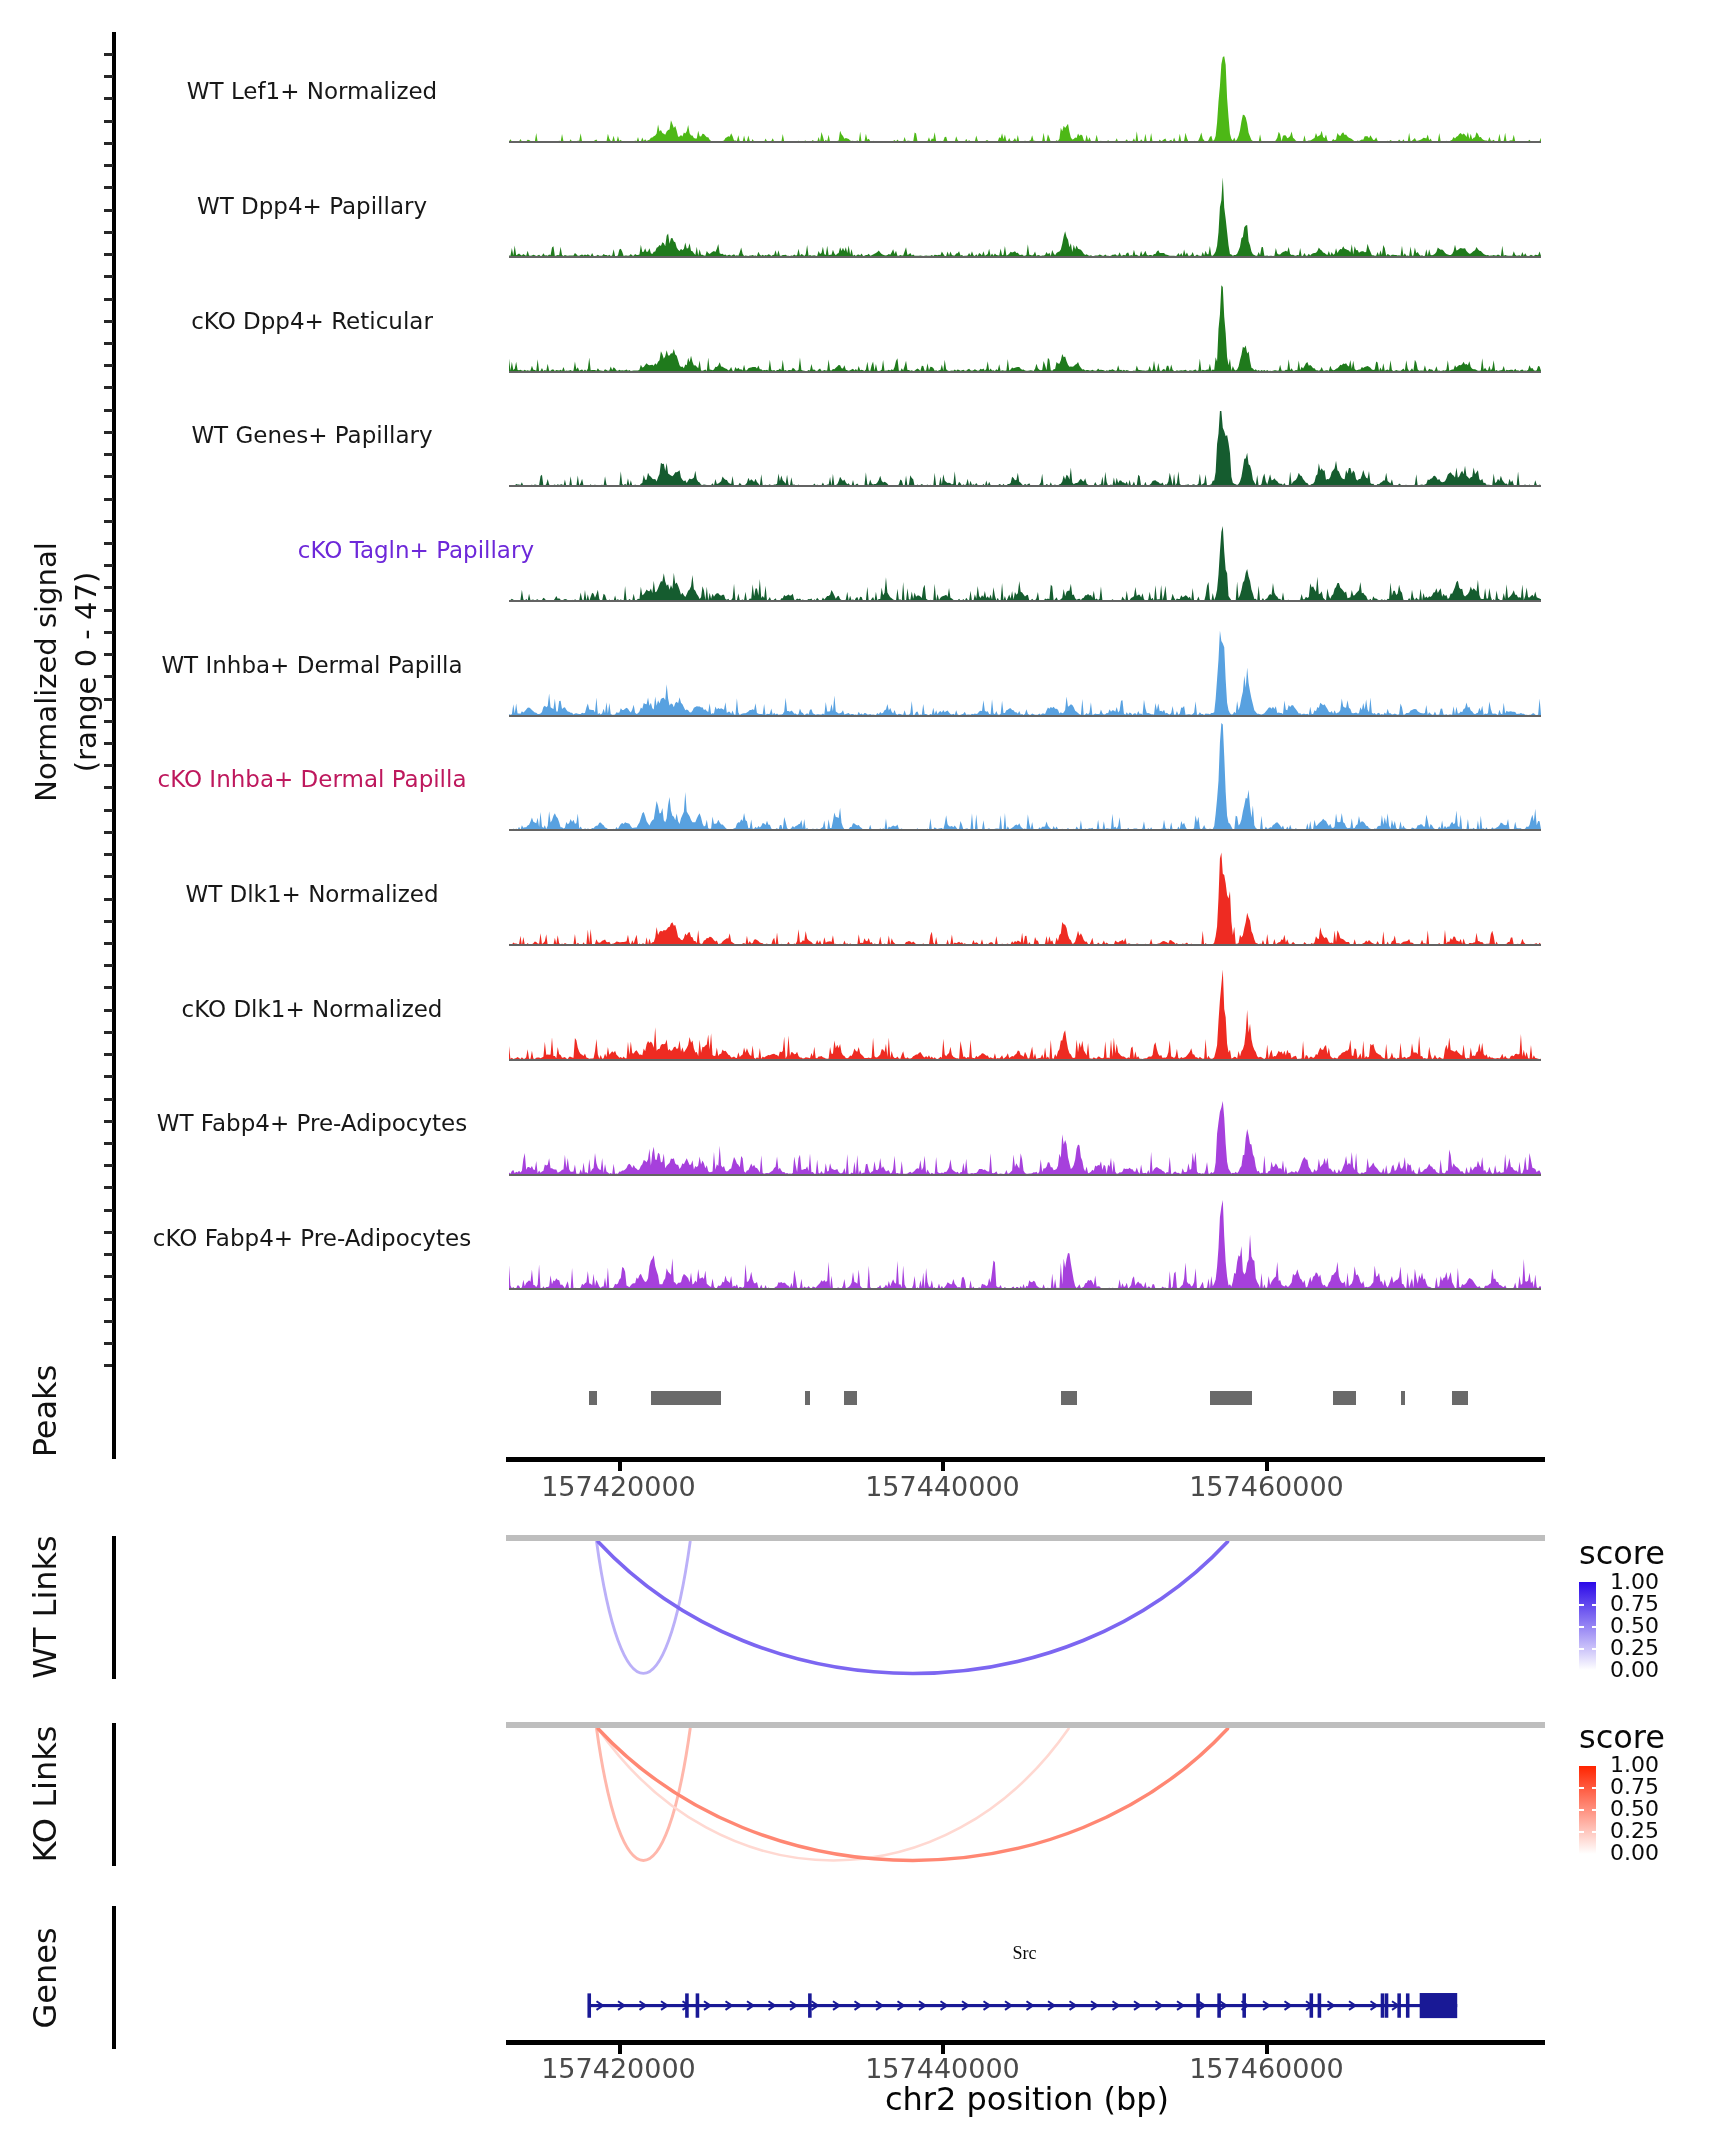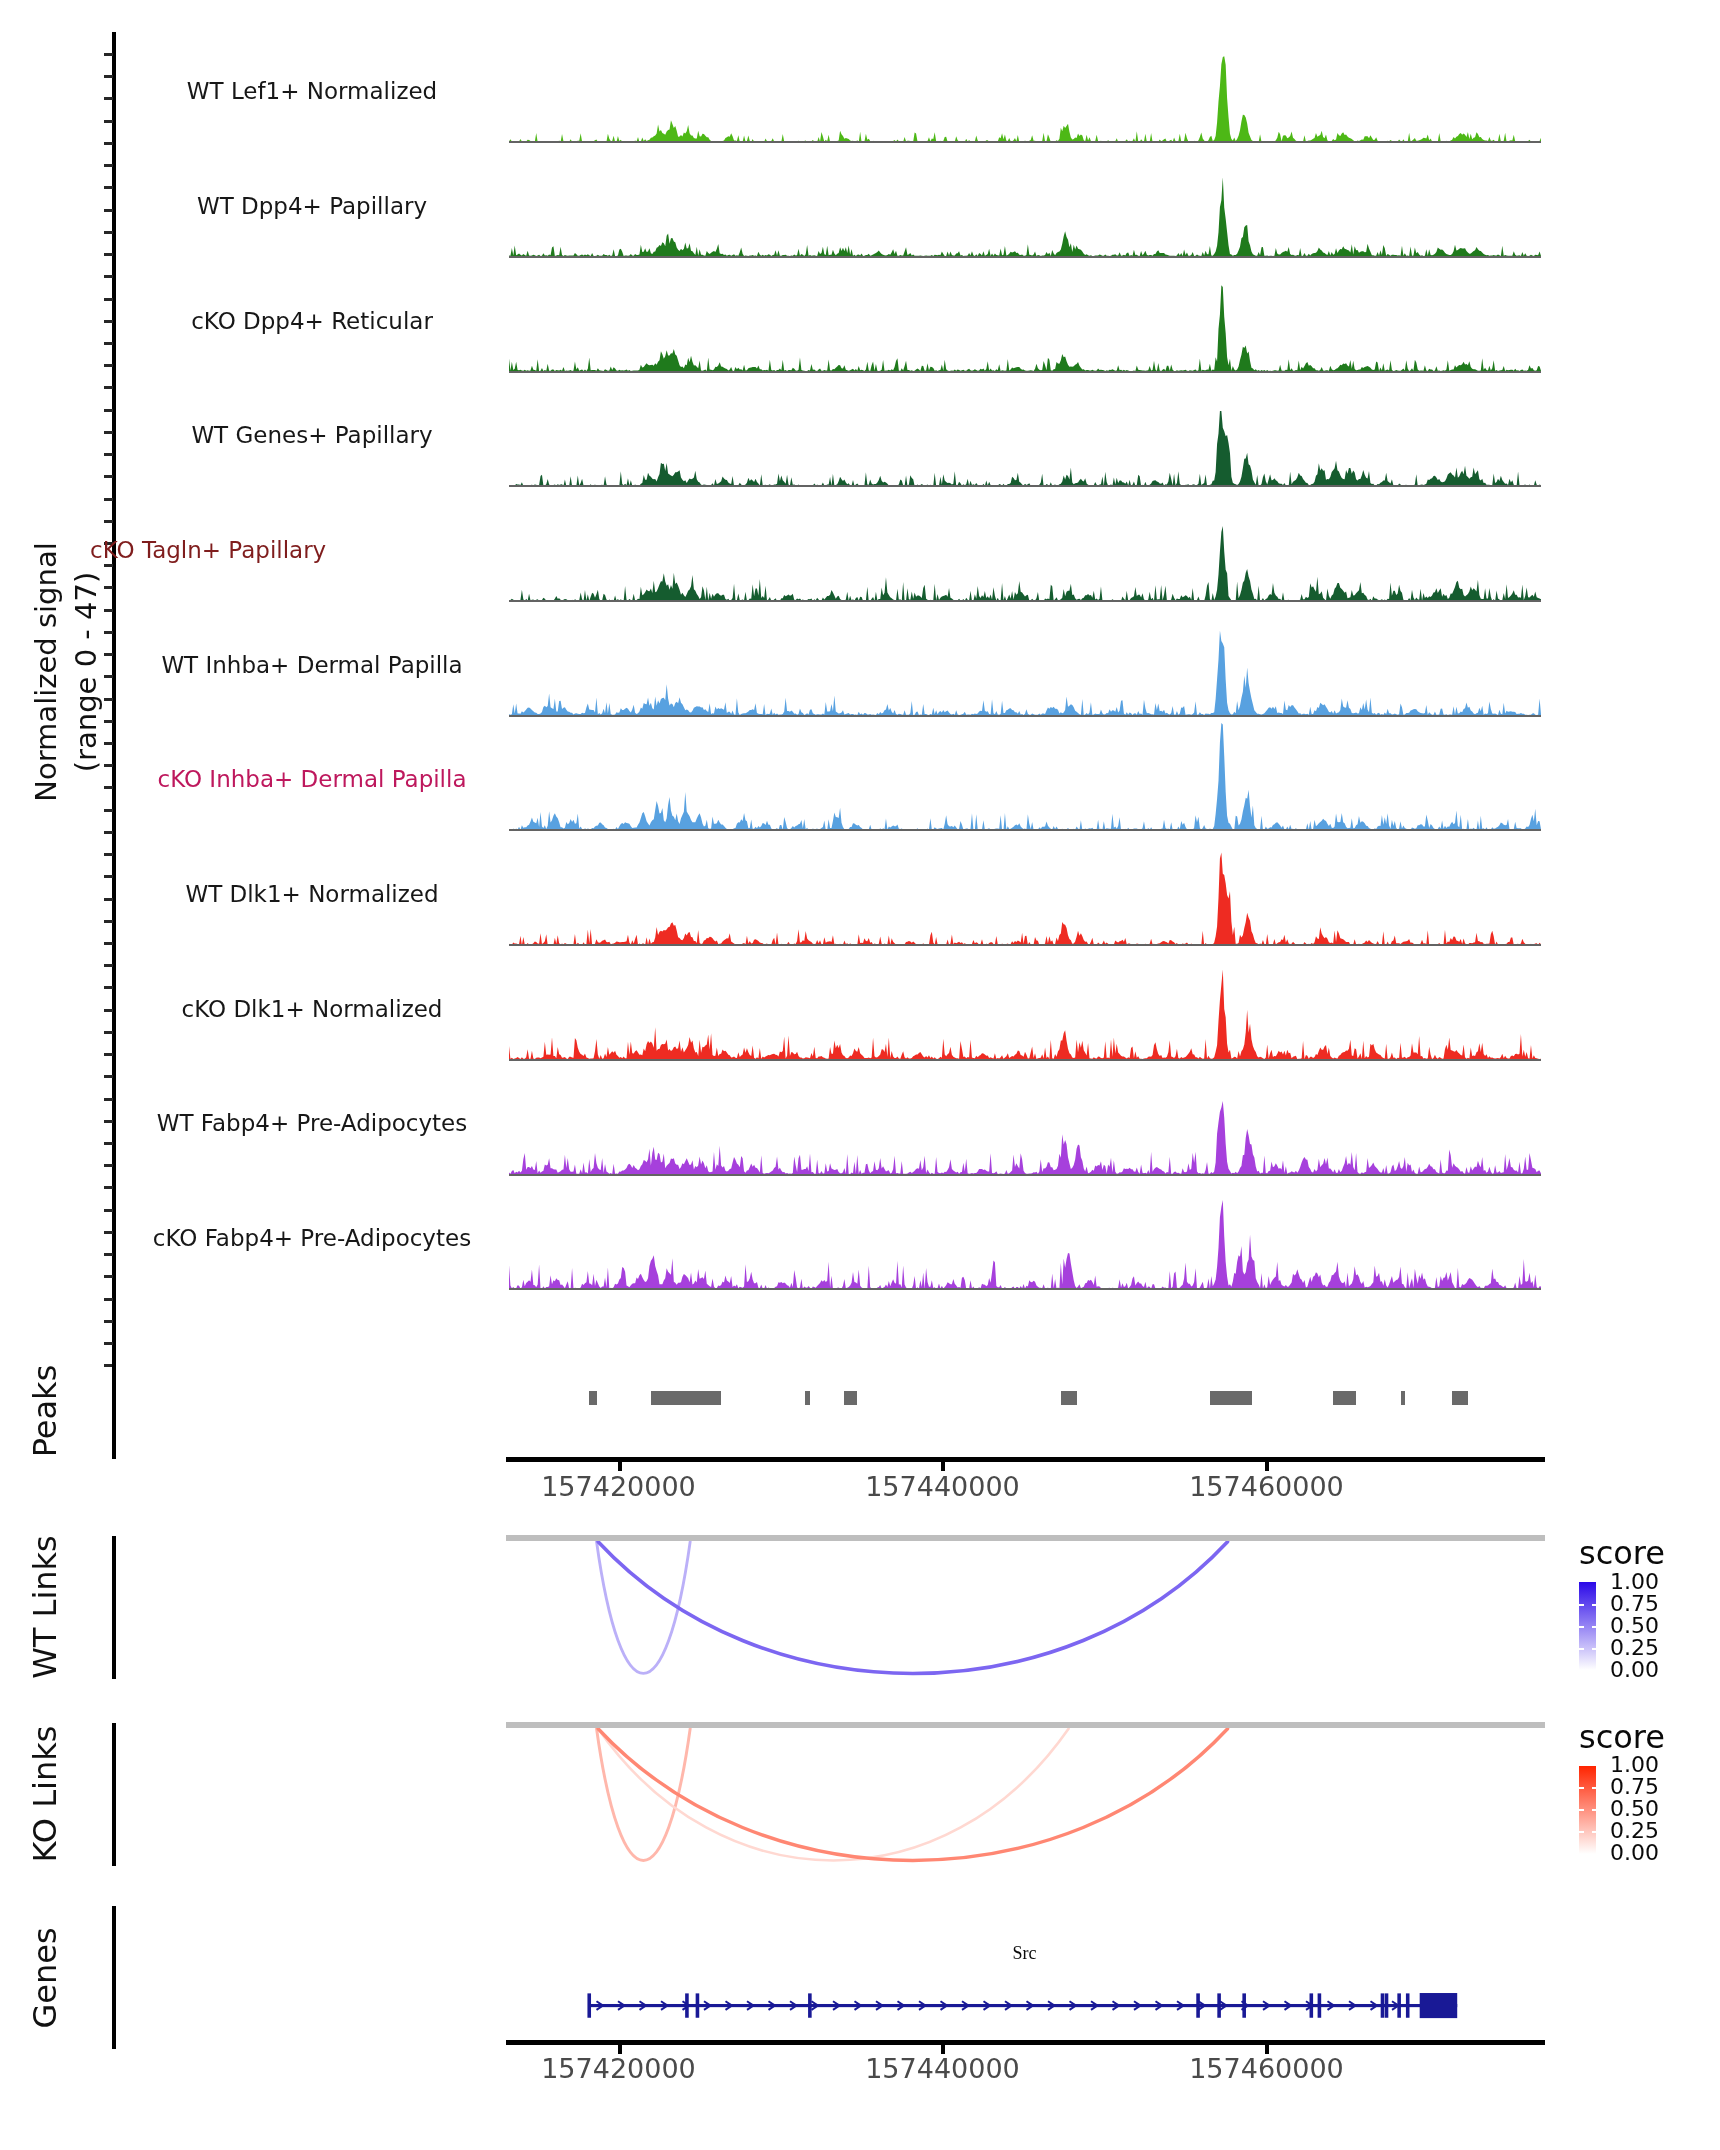--- a/index.html
+++ b/index.html
@@ -106,21 +106,21 @@
       <div style="position: absolute; left: 90px; top: 308px; width: 444px; text-align: center; font-size: 23px; color: rgb(23, 23, 23);">cKO Dpp4+ Reticular</div>
       <svg width="1032" height="109" viewBox="0 0 1440 152" style="left: 509px; top: 263px;">
         <path d="M0,151L0,133.1L2,149.9L4,137.6L6,149.1L8,147.5L10,137.9L12,149.1L14,149.7L16,148.9L18,149.9L20,150.3L22,148.9L24,150.4L26,149.6L28,150.4L30,149.9L32,143.3L34,148.9L36,149.3L38,150.3L40,134.1L42,150.5L44,150.3L46,146.5L48,150.5L50,149.1L52,150.3L54,140.7L56,150.4L58,150.2L60,148.6L62,148.7L64,150.5L66,149.1L68,149.5L70,150.1L72,148.9L74,150.4L76,145.1L78,150.5L80,150.1L82,150.4L84,150.1L86,149.3L88,150.5L90,150.0L92,137.4L94,148.6L96,145.3L98,150.2L100,149.2L102,148.4L104,150.5L106,148.7L108,150.5L110,147.5L112,131.9L114,149.6L116,149.1L118,149.3L120,149.2L122,150.3L124,146.7L126,149.7L128,149.9L130,150.2L132,150.5L134,148.1L136,149.4L138,150.2L140,150.0L142,144.2L144,149.3L146,145.5L148,147.3L150,150.0L152,150.2L154,148.9L156,150.1L158,149.6L160,150.0L162,149.5L164,148.7L166,150.3L168,149.4L170,150.5L172,150.4L174,149.9L176,150.0L178,149.9L180,150.0L182,148.8L184,141.9L186,145.7L188,145.1L190,142.2L192,139.7L194,141.8L196,142.6L198,142.3L200,141.9L202,143.4L204,140.0L206,142.0L208,137.7L210,135.5L212,123.2L214,127.3L216,133.7L218,130.1L220,121.6L222,129.1L224,129.1L226,126.0L228,126.4L230,120.1L232,127.8L234,129.3L236,136.1L238,142.5L240,144.9L242,144.4L244,146.7L246,141.5L248,142.8L250,132.3L252,138.4L254,129.2L256,137.7L258,143.1L260,142.6L262,144.8L264,146.7L266,136.1L268,149.8L270,150.4L272,149.6L274,148.5L276,150.5L278,131.7L280,148.7L282,148.9L284,149.5L286,148.6L288,144.7L290,145.0L292,142.9L294,138.5L296,144.2L298,144.8L300,146.1L302,147.3L304,147.9L306,150.1L308,148.5L310,145.0L312,150.2L314,150.5L316,145.0L318,148.1L320,146.1L322,148.7L324,148.2L326,150.0L328,142.1L330,149.8L332,149.6L334,146.8L336,146.2L338,145.9L340,145.0L342,145.1L344,144.9L346,147.1L348,142.9L350,148.3L352,148.3L354,150.0L356,149.2L358,149.5L360,148.9L362,150.2L364,134.9L366,149.3L368,149.9L370,149.3L372,150.5L374,149.2L376,149.4L378,147.1L380,149.5L382,135.0L384,149.9L386,149.3L388,150.5L390,149.4L392,149.2L394,149.5L396,146.2L398,147.5L400,149.8L402,150.3L404,148.9L406,131.7L408,149.1L410,150.0L412,150.3L414,150.5L416,150.5L418,149.1L420,150.0L422,140.9L424,148.9L426,148.5L428,150.2L430,150.5L432,148.4L434,147.0L436,150.4L438,150.4L440,149.3L442,149.9L444,150.1L446,134.6L448,149.5L450,150.0L452,148.0L454,148.1L456,146.2L458,144.2L460,142.3L462,142.8L464,146.8L466,147.1L468,142.8L470,148.9L472,149.7L474,150.2L476,149.6L478,148.7L480,147.4L482,149.8L484,147.9L486,150.4L488,143.6L490,149.5L492,148.8L494,149.7L496,150.5L498,148.4L500,137.8L502,149.5L504,150.5L506,142.8L508,137.5L510,150.4L512,141.0L514,150.2L516,150.5L518,150.2L520,149.0L522,135.3L524,150.4L526,149.9L528,150.1L530,148.9L532,149.9L534,148.2L536,149.5L538,145.2L540,136.8L542,132.8L544,150.1L546,150.5L548,146.9L550,149.8L552,143.8L554,136.3L556,149.4L558,149.2L560,150.3L562,149.7L564,150.5L566,150.4L568,148.5L570,147.1L572,148.7L574,150.5L576,143.2L578,143.8L580,150.4L582,150.0L584,140.0L586,150.0L588,144.6L590,145.0L592,146.5L594,150.4L596,149.6L598,150.5L600,149.5L602,149.2L604,141.5L606,150.4L608,134.8L610,148.1L612,150.1L614,150.5L616,150.4L618,149.8L620,150.3L622,148.6L624,150.4L626,148.5L628,149.4L630,150.4L632,149.7L634,149.0L636,150.4L638,150.4L640,148.7L642,147.4L644,149.6L646,150.3L648,149.7L650,148.2L652,149.1L654,150.4L656,150.0L658,147.5L660,148.7L662,147.3L664,150.4L666,148.0L668,137.0L670,149.9L672,147.2L674,150.0L676,149.7L678,150.5L680,148.3L682,149.7L684,141.1L686,150.5L688,149.6L690,150.1L692,150.2L694,150.0L696,133.9L698,150.1L700,148.4L702,145.7L704,146.7L706,146.2L708,145.3L710,145.0L712,144.9L714,147.5L716,148.8L718,148.5L720,150.1L722,150.4L724,150.3L726,149.9L728,149.7L730,149.9L732,150.5L734,147.6L736,140.4L738,146.7L740,148.9L742,149.7L744,149.1L746,136.6L748,142.5L750,149.7L752,132.0L754,134.9L756,149.7L758,150.4L760,148.1L762,148.0L764,138.2L766,140.2L768,140.6L770,135.7L772,126.8L774,131.3L776,130.5L778,137.2L780,141.9L782,144.7L784,144.5L786,144.8L788,143.9L790,142.1L792,140.8L794,138.0L796,143.3L798,146.1L800,148.7L802,148.3L804,150.0L806,149.2L808,149.1L810,149.8L812,149.8L814,148.9L816,150.0L818,150.3L820,149.8L822,147.3L824,149.2L826,148.9L828,149.1L830,149.5L832,150.5L834,149.7L836,150.3L838,148.8L840,149.1L842,148.1L844,149.4L846,150.4L848,149.9L850,142.8L852,149.7L854,148.9L856,150.4L858,148.9L860,150.3L862,149.3L864,149.8L866,150.5L868,150.5L870,150.5L872,150.1L874,150.5L876,142.9L878,148.8L880,149.2L882,149.6L884,150.0L886,150.0L888,150.2L890,150.0L892,149.6L894,143.8L896,149.9L898,149.2L900,136.3L902,148.5L904,150.5L906,139.4L908,149.8L910,150.5L912,148.9L914,147.6L916,150.2L918,143.2L920,143.5L922,150.2L924,141.7L926,149.0L928,150.5L930,150.5L932,149.6L934,150.4L936,150.0L938,149.7L940,149.9L942,149.6L944,148.8L946,150.3L948,150.5L950,149.5L952,149.8L954,150.4L956,149.3L958,148.7L960,150.5L962,149.7L964,133.3L966,150.2L968,148.8L970,149.7L972,149.6L974,148.7L976,148.8L978,140.6L980,150.3L982,148.6L984,149.3L986,131.3L988,137.3L990,92.0L992,71.7L994,31.0L996,33.4L998,75.0L1000,97.6L1002,131.0L1004,142.6L1006,133.4L1008,150.3L1010,143.7L1012,148.5L1014,149.8L1016,148.5L1018,144.4L1020,135.2L1022,128.0L1024,116.7L1026,118.4L1028,115.1L1030,126.3L1032,123.4L1034,136.7L1036,146.2L1038,147.1L1040,149.7L1042,148.3L1044,150.4L1046,149.4L1048,150.5L1050,149.1L1052,150.3L1054,149.1L1056,150.5L1058,149.4L1060,150.5L1062,150.4L1064,150.5L1066,150.3L1068,149.7L1070,149.7L1072,150.3L1074,150.1L1076,141.9L1078,150.0L1080,150.4L1082,150.3L1084,148.8L1086,149.4L1088,134.1L1090,149.6L1092,146.9L1094,150.4L1096,150.4L1098,149.3L1100,149.7L1102,135.9L1104,149.5L1106,144.8L1108,147.2L1110,143.6L1112,139.7L1114,138.2L1116,143.5L1118,142.4L1120,144.0L1122,146.7L1124,146.8L1126,149.7L1128,149.5L1130,150.4L1132,149.1L1134,145.1L1136,150.1L1138,150.4L1140,149.6L1142,149.7L1144,150.4L1146,143.2L1148,148.3L1150,149.6L1152,149.2L1154,147.5L1156,146.7L1158,144.6L1160,141.9L1162,142.5L1164,140.3L1166,141.0L1168,140.0L1170,143.1L1172,144.4L1174,135.4L1176,147.6L1178,136.4L1180,148.0L1182,149.5L1184,149.2L1186,148.7L1188,148.6L1190,144.9L1192,146.6L1194,145.2L1196,144.5L1198,143.8L1200,144.8L1202,146.1L1204,148.5L1206,149.1L1208,148.7L1210,137.5L1212,138.8L1214,150.5L1216,145.6L1218,149.8L1220,139.8L1222,150.2L1224,149.3L1226,148.7L1228,150.1L1230,135.7L1232,149.3L1234,150.5L1236,150.3L1238,149.4L1240,150.1L1242,150.2L1244,150.3L1246,148.8L1248,147.2L1250,150.1L1252,135.8L1254,147.3L1256,150.5L1258,149.6L1260,146.7L1262,150.2L1264,134.9L1266,138.7L1268,148.7L1270,150.3L1272,149.8L1274,150.1L1276,150.4L1278,142.8L1280,149.8L1282,150.5L1284,147.5L1286,148.5L1288,148.5L1290,150.5L1292,149.8L1294,143.9L1296,150.2L1298,150.1L1300,150.5L1302,150.3L1304,149.7L1306,150.4L1308,148.7L1310,135.7L1312,150.2L1314,149.3L1316,148.7L1318,148.5L1320,142.6L1322,145.9L1324,143.7L1326,142.4L1328,142.5L1330,141.1L1332,137.8L1334,141.5L1336,141.0L1338,142.5L1340,137.0L1342,145.2L1344,147.4L1346,148.3L1348,148.3L1350,149.1L1352,150.2L1354,150.3L1356,150.1L1358,132.7L1360,148.9L1362,146.1L1364,149.1L1366,150.0L1368,143.2L1370,149.8L1372,146.9L1374,135.6L1376,150.2L1378,149.4L1380,150.5L1382,150.0L1384,149.7L1386,149.1L1388,143.7L1390,150.5L1392,149.0L1394,149.7L1396,149.4L1398,148.9L1400,148.8L1402,150.3L1404,147.6L1406,150.1L1408,149.5L1410,150.5L1412,149.4L1414,148.6L1416,150.4L1418,150.1L1420,150.4L1422,149.0L1424,142.6L1426,147.1L1428,146.5L1430,149.5L1432,150.2L1434,149.6L1436,143.7L1438,144.3L1440,150.2L1440,151Z" fill="#1F7A1C" stroke="none"></path>
       </svg>
       <div style="position: absolute; left: 509px; top: 371px; width: 1032px; height: 2.2px; background: rgb(99, 99, 99);"></div>
       <div style="position: absolute; left: 90px; top: 422px; width: 444px; text-align: center; font-size: 23px; color: rgb(23, 23, 23);">WT Genes+ Papillary</div>
       <svg width="1032" height="109" viewBox="0 0 1440 152" style="left: 509px; top: 378px;">
         <path d="M0,151L0,150.1L2,149.6L4,150.3L6,150.5L8,149.9L10,147.7L12,148.7L14,148.7L16,149.2L18,145.4L20,150.3L22,150.3L24,150.3L26,149.4L28,150.4L30,149.3L32,148.8L34,149.7L36,148.7L38,149.0L40,150.4L42,149.2L44,136.8L46,134.9L48,150.1L50,149.8L52,148.3L54,140.8L56,148.4L58,150.0L60,149.6L62,149.2L64,148.6L66,150.1L68,148.2L70,149.3L72,148.6L74,148.1L76,150.5L78,141.6L80,150.5L82,149.4L84,150.3L86,137.0L88,150.4L90,149.3L92,149.5L94,150.4L96,135.9L98,149.8L100,146.3L102,140.5L104,150.0L106,149.6L108,150.4L110,149.7L112,149.9L114,148.3L116,150.5L118,150.1L120,148.6L122,150.3L124,150.2L126,150.0L128,149.4L130,148.9L132,150.4L134,137.0L136,148.5L138,149.8L140,150.0L142,150.5L144,149.2L146,149.4L148,149.1L150,149.3L152,149.3L154,149.7L156,129.9L158,148.0L160,149.6L162,147.6L164,149.7L166,140.0L168,150.0L170,142.5L172,149.8L174,149.8L176,148.4L178,150.0L180,150.2L182,149.9L184,147.6L186,146.5L188,135.4L190,142.1L192,141.8L194,132.1L196,136.4L198,137.6L200,140.7L202,141.3L204,140.9L206,144.3L208,138.4L210,133.8L212,118.2L214,119.8L216,119.5L218,129.6L220,118.7L222,133.2L224,134.6L226,135.9L228,137.2L230,134.8L232,131.6L234,131.3L236,130.4L238,128.7L240,138.9L242,141.9L244,144.1L246,142.5L248,146.6L250,143.1L252,140.1L254,141.2L256,140.6L258,138.8L260,129.3L262,141.4L264,144.6L266,145.6L268,148.8L270,149.1L272,148.6L274,148.9L276,149.3L278,149.7L280,149.3L282,149.3L284,146.7L286,150.0L288,140.9L290,147.8L292,147.0L294,145.8L296,144.1L298,137.3L300,140.1L302,141.9L304,142.3L306,145.7L308,147.1L310,148.0L312,136.7L314,150.2L316,149.6L318,149.4L320,149.5L322,146.0L324,148.7L326,150.2L328,149.7L330,148.7L332,146.2L334,139.2L336,143.7L338,141.4L340,143.0L342,145.2L344,140.6L346,144.9L348,147.3L350,149.9L352,134.3L354,149.2L356,149.1L358,149.0L360,150.2L362,149.3L364,148.3L366,150.1L368,149.6L370,148.5L372,148.6L374,147.5L376,133.1L378,143.8L380,136.1L382,142.5L384,144.8L386,147.4L388,135.1L390,148.4L392,150.0L394,138.5L396,149.0L398,148.5L400,149.5L402,150.4L404,148.4L406,149.8L408,149.4L410,149.9L412,150.0L414,149.4L416,149.1L418,149.7L420,150.0L422,149.8L424,150.1L426,147.2L428,149.6L430,148.9L432,149.4L434,150.5L436,149.6L438,145.9L440,149.9L442,150.0L444,148.6L446,148.6L448,138.2L450,150.4L452,133.6L454,150.0L456,149.3L458,148.2L460,144.1L462,137.6L464,141.1L466,143.7L468,141.5L470,145.9L472,148.1L474,146.9L476,149.9L478,150.2L480,142.3L482,150.2L484,148.4L486,147.3L488,149.7L490,149.6L492,150.4L494,149.9L496,149.2L498,131.6L500,148.4L502,149.0L504,141.7L506,147.3L508,148.6L510,147.8L512,147.8L514,145.6L516,142.3L518,136.3L520,143.4L522,145.6L524,144.6L526,145.9L528,147.5L530,150.1L532,149.4L534,149.1L536,149.3L538,149.7L540,150.3L542,149.6L544,148.5L546,141.5L548,143.1L550,149.5L552,150.2L554,135.9L556,150.2L558,148.5L560,135.7L562,139.6L564,141.2L566,150.5L568,150.0L570,148.6L572,150.1L574,149.3L576,147.9L578,149.1L580,150.1L582,149.5L584,148.7L586,150.5L588,148.9L590,149.6L592,150.4L594,132.2L596,150.4L598,150.3L600,149.8L602,137.7L604,148.6L606,134.4L608,143.0L610,145.2L612,146.5L614,146.2L616,146.7L618,148.7L620,147.6L622,129.9L624,149.1L626,149.1L628,144.6L630,146.9L632,150.3L634,148.2L636,149.7L638,148.2L640,140.6L642,150.2L644,143.2L646,149.2L648,148.2L650,149.2L652,146.5L654,149.2L656,149.3L658,150.2L660,150.4L662,147.5L664,150.5L666,143.1L668,149.9L670,144.7L672,149.4L674,150.5L676,150.4L678,149.5L680,150.4L682,150.5L684,147.7L686,148.4L688,150.2L690,147.5L692,150.4L694,150.2L696,147.9L698,147.7L700,146.6L702,137.6L704,139.6L706,142.8L708,142.2L710,132.0L712,144.6L714,146.1L716,148.4L718,149.8L720,147.5L722,149.4L724,148.3L726,146.7L728,150.2L730,149.1L732,150.2L734,150.0L736,150.5L738,150.0L740,148.9L742,145.8L744,133.5L746,150.5L748,150.5L750,147.8L752,148.9L754,150.4L756,145.3L758,150.4L760,149.3L762,148.5L764,150.1L766,150.1L768,148.3L770,147.5L772,144.2L774,136.1L776,141.7L778,135.1L780,136.6L782,141.5L784,124.9L786,145.9L788,148.3L790,146.9L792,146.3L794,145.9L796,142.5L798,140.7L800,143.4L802,144.3L804,139.7L806,147.3L808,148.9L810,149.5L812,149.4L814,150.3L816,149.5L818,145.0L820,148.9L822,150.4L824,148.7L826,148.2L828,137.3L830,150.5L832,130.6L834,145.2L836,150.4L838,150.0L840,148.2L842,150.3L844,138.7L846,148.5L848,139.0L850,146.4L852,142.9L854,143.1L856,145.4L858,145.8L860,147.5L862,144.3L864,150.1L866,142.0L868,150.5L870,148.9L872,144.5L874,150.3L876,148.8L878,135.0L880,137.0L882,150.3L884,149.0L886,150.0L888,144.7L890,150.3L892,149.9L894,148.8L896,147.0L898,143.8L900,143.1L902,142.6L904,144.4L906,145.0L908,147.2L910,147.4L912,145.9L914,150.2L916,148.1L918,148.4L920,144.4L922,132.3L924,140.9L926,149.8L928,133.6L930,149.5L932,146.5L934,130.1L936,147.5L938,149.7L940,149.9L942,150.2L944,148.9L946,148.8L948,148.1L950,150.4L952,149.5L954,148.7L956,148.3L958,150.1L960,149.3L962,147.6L964,133.4L966,149.1L968,148.0L970,146.3L972,134.7L974,150.4L976,150.1L978,148.9L980,148.3L982,143.4L984,142.9L986,131.1L988,92.0L990,77.3L992,46.0L994,46.1L996,69.2L998,74.4L1000,81.3L1002,79.5L1004,90.8L1006,104.7L1008,137.9L1010,146.0L1012,147.6L1014,148.3L1016,149.2L1018,147.7L1020,144.4L1022,137.7L1024,126.0L1026,112.5L1028,112.3L1030,104.3L1032,120.4L1034,122.1L1036,129.0L1038,141.6L1040,145.3L1042,148.9L1044,135.3L1046,149.8L1048,149.9L1050,147.7L1052,138.6L1054,133.1L1056,143.9L1058,148.4L1060,141.6L1062,134.2L1064,142.6L1066,142.2L1068,139.8L1070,142.5L1072,143.9L1074,146.8L1076,147.5L1078,147.6L1080,149.2L1082,146.6L1084,150.0L1086,150.4L1088,150.0L1090,130.3L1092,148.1L1094,144.6L1096,143.4L1098,142.0L1100,138.3L1102,132.2L1104,135.9L1106,136.8L1108,141.0L1110,143.3L1112,146.0L1114,146.4L1116,149.1L1118,149.1L1120,147.9L1122,147.6L1124,144.6L1126,136.5L1128,134.1L1130,118.9L1132,129.0L1134,126.0L1136,129.4L1138,128.5L1140,141.8L1142,140.9L1144,141.3L1146,138.0L1148,131.1L1150,128.7L1152,125.8L1154,115.4L1156,128.6L1158,130.4L1160,135.7L1162,139.6L1164,140.8L1166,141.3L1168,128.3L1170,133.7L1172,125.6L1174,125.7L1176,133.6L1178,128.9L1180,131.9L1182,141.4L1184,143.1L1186,140.8L1188,140.9L1190,135.5L1192,128.4L1194,134.8L1196,139.2L1198,140.3L1200,129.7L1202,146.3L1204,147.8L1206,147.4L1208,149.9L1210,149.9L1212,148.0L1214,148.3L1216,146.2L1218,145.2L1220,143.0L1222,142.9L1224,132.3L1226,143.7L1228,145.4L1230,147.0L1232,141.4L1234,149.6L1236,149.5L1238,149.3L1240,150.2L1242,147.0L1244,148.7L1246,150.3L1248,150.5L1250,149.1L1252,148.8L1254,150.4L1256,150.5L1258,150.1L1260,150.2L1262,149.7L1264,148.6L1266,134.2L1268,150.3L1270,149.6L1272,148.9L1274,148.7L1276,149.1L1278,148.5L1280,147.4L1282,141.7L1284,142.2L1286,140.7L1288,139.9L1290,136.6L1292,136.3L1294,138.8L1296,142.3L1298,140.8L1300,144.3L1302,145.5L1304,145.2L1306,144.1L1308,140.2L1310,134.7L1312,132.7L1314,131.4L1316,134.6L1318,136.0L1320,138.9L1322,125.0L1324,139.0L1326,137.0L1328,132.2L1330,129.3L1332,134.1L1334,122.5L1336,136.4L1338,138.0L1340,140.7L1342,138.5L1344,137.6L1346,124.8L1348,134.4L1350,131.4L1352,128.5L1354,141.2L1356,142.9L1358,140.5L1360,146.4L1362,146.0L1364,149.0L1366,148.9L1368,148.8L1370,149.9L1372,149.1L1374,133.3L1376,146.6L1378,145.2L1380,140.5L1382,143.8L1384,136.5L1386,142.3L1388,144.9L1390,147.5L1392,147.1L1394,149.1L1396,140.6L1398,145.9L1400,142.6L1402,148.9L1404,150.4L1406,149.9L1408,130.4L1410,149.3L1412,150.0L1414,150.5L1416,149.4L1418,148.5L1420,150.2L1422,149.9L1424,148.6L1426,149.9L1428,149.8L1430,150.4L1432,142.8L1434,149.0L1436,150.5L1438,148.6L1440,149.7L1440,151Z" fill="#155C2F" stroke="none"></path>
       </svg>
       <div style="position: absolute; left: 509px; top: 485px; width: 1032px; height: 2.2px; background: rgb(99, 99, 99);"></div>
-      <div style="position: absolute; left: 90px; top: 537px; width: 444px; text-align: left; font-size: 23px; color: #7f1d1d;">cKO Tagln+ Papillary</div>
+      <div style="position: absolute; left: 90px; top: 537px; width: 444px; text-align: right; font-size: 23px; color: #6d28d9;">cKO Tagln+ Papillary</div>
       <svg width="1032" height="109" viewBox="0 0 1440 152" style="left: 509px; top: 493px;">
         <path d="M0,151L0,150.0L2,149.3L4,147.6L6,148.9L8,149.5L10,149.5L12,149.7L14,150.3L16,148.8L18,134.8L20,148.1L22,150.5L24,147.6L26,150.2L28,140.7L30,149.6L32,148.9L34,148.6L36,150.5L38,149.0L40,148.1L42,150.3L44,150.4L46,149.2L48,146.0L50,147.5L52,150.3L54,150.4L56,149.7L58,150.5L60,149.2L62,149.9L64,147.5L66,143.8L68,147.5L70,146.7L72,148.9L74,149.9L76,148.9L78,147.9L80,148.1L82,149.6L84,149.4L86,150.5L88,148.9L90,150.5L92,148.1L94,149.4L96,150.5L98,149.7L100,138.8L102,148.3L104,150.5L106,135.3L108,150.0L110,141.2L112,150.3L114,144.8L116,139.3L118,140.6L120,146.1L122,141.2L124,135.0L126,147.7L128,150.5L130,149.7L132,140.7L134,142.4L136,148.5L138,150.3L140,148.5L142,149.6L144,149.0L146,150.4L148,143.0L150,150.0L152,148.0L154,150.4L156,148.1L158,149.9L160,150.3L162,129.6L164,149.0L166,149.9L168,148.0L170,149.4L172,149.6L174,140.7L176,150.1L178,149.3L180,147.5L182,148.0L184,130.8L186,142.5L188,141.1L190,138.4L192,134.5L194,136.7L196,137.0L198,133.2L200,139.6L202,122.4L204,138.6L206,137.3L208,132.8L210,127.8L212,123.0L214,123.6L216,111.8L218,123.3L220,129.5L222,127.2L224,135.1L226,128.5L228,133.6L230,111.3L232,127.1L234,124.8L236,129.4L238,135.1L240,141.8L242,139.0L244,142.7L246,145.2L248,141.3L250,136.4L252,134.6L254,129.9L256,114.4L258,134.2L260,136.4L262,140.8L264,143.6L266,147.8L268,145.3L270,130.1L272,136.1L274,149.2L276,130.7L278,149.8L280,139.2L282,147.4L284,140.7L286,144.8L288,141.6L290,140.0L292,139.9L294,142.2L296,143.5L298,141.9L300,142.1L302,147.8L304,149.0L306,147.5L308,150.3L310,149.1L312,146.4L314,126.6L316,149.1L318,149.6L320,140.1L322,149.1L324,149.2L326,148.4L328,149.6L330,137.9L332,150.3L334,149.5L336,147.1L338,147.5L340,127.3L342,144.0L344,133.3L346,133.1L348,143.0L350,119.8L352,146.4L354,143.6L356,146.5L358,129.2L360,150.1L362,148.5L364,144.9L366,150.4L368,150.2L370,148.4L372,146.8L374,150.5L376,150.3L378,150.3L380,146.8L382,146.8L384,142.3L386,143.9L388,143.0L390,141.5L392,143.3L394,142.7L396,140.7L398,148.9L400,149.2L402,147.3L404,148.2L406,147.1L408,149.7L410,148.6L412,149.5L414,150.1L416,149.2L418,147.8L420,148.2L422,147.3L424,150.5L426,148.1L428,149.5L430,146.0L432,148.4L434,150.0L436,150.0L438,145.8L440,148.7L442,146.2L444,143.6L446,143.7L448,141.8L450,135.2L452,138.9L454,143.0L456,147.4L458,144.3L460,143.4L462,147.9L464,149.4L466,150.4L468,150.2L470,148.4L472,137.9L474,150.4L476,143.2L478,149.7L480,148.1L482,150.3L484,146.3L486,145.2L488,150.1L490,144.8L492,145.1L494,150.3L496,149.2L498,149.6L500,130.9L502,150.5L504,150.5L506,147.5L508,145.1L510,150.3L512,137.8L514,149.5L516,147.8L518,147.9L520,131.7L522,142.7L524,139.0L526,117.4L528,138.7L530,142.4L532,145.4L534,146.9L536,148.7L538,149.1L540,150.3L542,133.6L544,148.9L546,148.3L548,150.5L550,124.2L552,150.2L554,150.3L556,132.9L558,148.2L560,148.8L562,137.4L564,147.4L566,138.9L568,144.6L570,143.0L572,143.0L574,144.3L576,146.4L578,132.4L580,128.1L582,147.4L584,149.0L586,150.4L588,148.8L590,150.0L592,149.6L594,126.7L596,149.8L598,140.8L600,149.3L602,146.1L604,144.3L606,143.7L608,143.1L610,141.9L612,144.6L614,132.4L616,146.2L618,147.1L620,148.9L622,150.3L624,149.2L626,149.5L628,147.4L630,149.8L632,149.9L634,147.7L636,150.3L638,146.0L640,148.9L642,149.9L644,136.4L646,150.2L648,150.3L650,141.1L652,147.5L654,129.7L656,143.8L658,146.4L660,142.5L662,144.9L664,136.6L666,146.3L668,144.1L670,147.0L672,141.5L674,148.5L676,131.3L678,143.3L680,150.1L682,146.2L684,150.4L686,149.6L688,125.5L690,149.7L692,143.6L694,150.5L696,146.4L698,141.6L700,147.6L702,136.6L704,148.7L706,138.2L708,142.0L710,140.0L712,122.9L714,137.8L716,138.8L718,141.5L720,144.4L722,142.5L724,141.9L726,149.9L728,149.5L730,147.6L732,149.6L734,150.1L736,146.8L738,138.0L740,150.5L742,149.1L744,150.4L746,150.5L748,147.1L750,148.2L752,147.2L754,148.2L756,128.1L758,130.2L760,149.9L762,148.1L764,145.3L766,149.7L768,149.3L770,148.1L772,146.0L774,133.8L776,144.1L778,137.8L780,136.2L782,136.4L784,126.6L786,142.2L788,141.5L790,146.9L792,149.0L794,148.0L796,147.5L798,149.2L800,146.7L802,146.2L804,142.7L806,142.6L808,141.0L810,143.0L812,142.3L814,146.0L816,136.2L818,148.6L820,147.0L822,149.1L824,147.6L826,130.5L828,149.4L830,150.5L832,149.7L834,150.2L836,149.5L838,150.4L840,150.0L842,148.2L844,149.5L846,150.0L848,149.1L850,149.9L852,150.4L854,150.4L856,144.4L858,147.4L860,149.6L862,136.2L864,150.1L866,149.3L868,146.3L870,145.4L872,144.1L874,131.2L876,143.8L878,141.9L880,142.0L882,145.8L884,139.9L886,148.1L888,150.0L890,150.4L892,148.6L894,137.8L896,148.3L898,146.2L900,150.2L902,128.8L904,148.4L906,148.1L908,148.1L910,128.3L912,149.5L914,142.0L916,129.2L918,149.9L920,149.4L922,150.4L924,148.7L926,140.5L928,146.1L930,149.7L932,147.0L934,147.9L936,147.8L938,142.8L940,145.4L942,144.3L944,142.7L946,143.7L948,146.4L950,144.8L952,148.9L954,132.5L956,150.1L958,149.1L960,149.4L962,144.2L964,149.9L966,150.1L968,149.4L970,150.5L972,143.0L974,129.4L976,124.0L978,147.9L980,150.4L982,139.6L984,149.2L986,144.4L988,134.9L990,113.7L992,81.6L994,54.4L996,46.0L998,81.7L1000,107.1L1002,111.9L1004,143.6L1006,146.7L1008,149.5L1010,150.2L1012,149.1L1014,150.1L1016,123.5L1018,146.9L1020,142.4L1022,135.4L1024,125.2L1026,122.1L1028,111.4L1030,106.1L1032,116.3L1034,122.9L1036,134.7L1038,140.7L1040,147.7L1042,147.5L1044,149.8L1046,129.4L1048,150.0L1050,149.6L1052,146.5L1054,149.8L1056,147.7L1058,146.7L1060,142.9L1062,141.0L1064,142.3L1066,125.5L1068,139.3L1070,142.9L1072,144.7L1074,147.7L1076,147.6L1078,149.9L1080,138.5L1082,150.4L1084,150.0L1086,149.1L1088,148.8L1090,150.2L1092,149.7L1094,150.5L1096,150.5L1098,150.0L1100,149.6L1102,149.5L1104,148.8L1106,141.0L1108,148.1L1110,148.3L1112,144.7L1114,146.3L1116,144.9L1118,126.0L1120,131.8L1122,129.9L1124,134.6L1126,137.6L1128,116.8L1130,141.2L1132,140.3L1134,137.2L1136,146.2L1138,148.1L1140,149.9L1142,133.2L1144,143.3L1146,147.4L1148,142.9L1150,141.4L1152,133.6L1154,131.2L1156,125.7L1158,125.6L1160,132.0L1162,134.0L1164,136.4L1166,139.3L1168,137.4L1170,146.8L1172,146.1L1174,145.5L1176,135.4L1178,143.0L1180,142.8L1182,140.0L1184,137.8L1186,135.7L1188,124.1L1190,139.8L1192,139.2L1194,142.4L1196,143.7L1198,148.4L1200,149.1L1202,147.6L1204,150.2L1206,144.1L1208,147.3L1210,147.2L1212,148.5L1214,149.5L1216,149.2L1218,148.2L1220,149.6L1222,148.5L1224,149.9L1226,147.6L1228,147.9L1230,124.9L1232,143.2L1234,136.3L1236,136.3L1238,142.2L1240,140.3L1242,128.0L1244,136.7L1246,139.3L1248,148.8L1250,149.7L1252,149.6L1254,149.7L1256,146.5L1258,149.7L1260,134.9L1262,145.6L1264,149.4L1266,145.6L1268,148.2L1270,148.9L1272,133.2L1274,150.1L1276,139.6L1278,146.3L1280,144.4L1282,146.6L1284,144.0L1286,145.1L1288,142.9L1290,138.8L1292,138.5L1294,132.7L1296,139.4L1298,136.0L1300,132.8L1302,144.7L1304,140.7L1306,143.8L1308,142.2L1310,148.0L1312,146.2L1314,140.3L1316,140.4L1318,136.1L1320,131.0L1322,124.1L1324,122.5L1326,132.0L1328,134.1L1330,133.6L1332,142.4L1334,144.5L1336,142.7L1338,140.9L1340,137.5L1342,130.5L1344,135.6L1346,132.9L1348,135.1L1350,137.3L1352,121.0L1354,142.3L1356,147.6L1358,147.9L1360,148.0L1362,132.9L1364,147.2L1366,147.2L1368,132.4L1370,144.7L1372,150.5L1374,147.8L1376,150.5L1378,135.9L1380,147.1L1382,148.4L1384,150.0L1386,149.2L1388,139.4L1390,147.8L1392,127.4L1394,146.6L1396,145.1L1398,143.1L1400,140.3L1402,135.8L1404,141.9L1406,141.9L1408,145.6L1410,145.4L1412,146.1L1414,127.7L1416,149.3L1418,143.8L1420,131.7L1422,145.5L1424,145.7L1426,143.8L1428,141.8L1430,144.6L1432,137.3L1434,145.4L1436,146.6L1438,147.2L1440,148.1L1440,151Z" fill="#155C2F" stroke="none"></path>
       </svg>
       <div style="position: absolute; left: 509px; top: 600px; width: 1032px; height: 2.2px; background: rgb(99, 99, 99);"></div>
       <div style="position: absolute; left: 90px; top: 652px; width: 444px; text-align: center; font-size: 23px; color: rgb(23, 23, 23);">WT Inhba+ Dermal Papilla</div>
       <svg width="1032" height="109" viewBox="0 0 1440 152" style="left: 509px; top: 607px;">
         <path d="M0,151L0,149.6L2,150.4L4,149.6L6,135.7L8,148.6L10,134.6L12,148.6L14,148.5L16,148.9L18,145.5L20,147.1L22,145.3L24,142.9L26,140.4L28,140.3L30,141.6L32,143.8L34,145.4L36,147.1L38,147.6L40,149.3L42,149.3L44,148.7L46,146.6L48,139.4L50,137.8L52,139.9L54,138.1L56,120.8L58,139.9L60,141.4L62,142.3L64,128.0L66,145.7L68,145.9L70,131.2L72,130.6L74,142.2L76,140.4L78,139.9L80,143.4L82,145.6L84,146.0L86,147.5L88,147.5L90,150.1L92,148.6L94,148.2L96,148.9L98,149.1L100,149.2L102,147.4L104,148.2L106,147.8L108,140.1L110,134.6L112,143.1L114,143.4L116,143.8L118,143.7L120,147.3L122,126.2L124,149.6L126,147.9L128,150.1L130,148.3L132,141.8L134,148.2L136,132.8L138,148.4L140,133.8L142,149.4L144,150.4L146,150.4L148,150.0L150,146.9L152,147.6L154,147.0L156,141.4L158,143.6L160,143.7L162,142.0L164,140.4L166,141.9L168,145.1L170,147.2L172,143.1L174,136.2L176,147.4L178,149.2L180,148.2L182,145.9L184,140.3L186,142.1L188,133.9L190,135.4L192,135.5L194,126.1L196,137.9L198,133.5L200,141.2L202,143.1L204,124.7L206,137.8L208,129.9L210,134.7L212,128.4L214,126.8L216,126.7L218,130.2L220,107.8L222,127.5L224,137.4L226,134.7L228,135.2L230,139.9L232,134.0L234,132.1L236,134.3L238,125.9L240,133.6L242,135.5L244,139.8L246,144.0L248,143.0L250,144.1L252,146.7L254,147.3L256,144.8L258,140.7L260,139.6L262,138.4L264,138.8L266,138.7L268,140.1L270,140.0L272,143.8L274,142.6L276,145.0L278,146.5L280,134.4L282,149.3L284,148.2L286,148.6L288,138.8L290,142.9L292,140.8L294,142.3L296,141.2L298,142.3L300,143.4L302,132.8L304,148.0L306,146.2L308,146.1L310,149.4L312,144.2L314,149.9L316,150.3L318,127.4L320,147.3L322,150.5L324,149.2L326,148.5L328,148.3L330,148.2L332,147.3L334,145.8L336,143.6L338,143.5L340,142.5L342,143.8L344,134.3L346,147.8L348,148.8L350,149.3L352,149.4L354,149.6L356,135.2L358,150.5L360,149.0L362,149.4L364,149.0L366,141.7L368,150.4L370,147.6L372,150.0L374,148.7L376,150.3L378,150.0L380,150.0L382,149.1L384,145.6L386,126.6L388,145.0L390,145.0L392,146.1L394,144.4L396,146.2L398,148.9L400,148.4L402,150.2L404,149.4L406,141.5L408,146.7L410,147.7L412,150.5L414,149.5L416,148.2L418,150.1L420,143.2L422,142.8L424,148.3L426,149.3L428,150.3L430,149.7L432,149.6L434,150.1L436,150.1L438,148.6L440,150.1L442,132.6L444,145.6L446,145.8L448,145.4L450,135.2L452,145.4L454,123.5L456,145.6L458,147.3L460,148.7L462,148.3L464,147.1L466,144.1L468,149.8L470,149.3L472,148.7L474,147.9L476,150.1L478,149.2L480,149.3L482,150.2L484,149.8L486,150.5L488,146.2L490,149.7L492,148.5L494,150.4L496,147.9L498,148.1L500,149.8L502,149.8L504,149.4L506,150.4L508,149.8L510,150.4L512,150.5L514,148.0L516,149.7L518,146.5L520,148.6L522,147.4L524,143.9L526,143.0L528,135.4L530,144.3L532,140.8L534,146.1L536,148.5L538,143.5L540,149.3L542,150.3L544,149.0L546,149.2L548,149.9L550,150.3L552,143.9L554,150.4L556,150.4L558,150.4L560,148.1L562,131.2L564,150.5L566,150.3L568,146.5L570,145.7L572,150.5L574,149.9L576,150.4L578,135.2L580,149.3L582,149.4L584,150.4L586,150.5L588,149.1L590,149.8L592,140.7L594,149.5L596,144.0L598,149.7L600,146.4L602,145.0L604,147.3L606,143.7L608,146.7L610,145.4L612,144.5L614,147.1L616,149.4L618,150.1L620,149.0L622,150.4L624,143.9L626,150.0L628,150.5L630,150.4L632,149.5L634,148.9L636,146.1L638,150.2L640,149.9L642,150.1L644,150.4L646,149.0L648,149.7L650,148.4L652,149.4L654,148.6L656,145.6L658,144.8L660,145.1L662,130.2L664,144.8L666,146.2L668,145.4L670,149.2L672,149.6L674,128.8L676,148.3L678,149.7L680,145.1L682,150.1L684,150.4L686,149.3L688,130.7L690,147.9L692,147.9L694,144.0L696,143.3L698,141.7L700,141.2L702,143.7L704,144.0L706,146.7L708,146.7L710,149.0L712,144.9L714,150.1L716,149.4L718,150.5L720,149.0L722,142.7L724,148.9L726,150.2L728,150.3L730,148.4L732,149.7L734,150.2L736,150.4L738,150.2L740,148.4L742,150.4L744,148.6L746,148.7L748,149.1L750,144.4L752,140.3L754,141.8L756,139.4L758,140.9L760,139.3L762,141.9L764,142.0L766,143.4L768,148.7L770,146.7L772,148.2L774,147.2L776,143.7L778,124.7L780,139.2L782,137.7L784,135.8L786,136.6L788,139.8L790,144.7L792,146.1L794,148.0L796,149.7L798,150.2L800,128.4L802,150.5L804,150.1L806,147.8L808,150.1L810,147.2L812,133.0L814,150.4L816,149.8L818,148.5L820,149.3L822,149.4L824,149.1L826,143.1L828,148.3L830,149.8L832,149.5L834,148.0L836,148.2L838,142.6L840,146.0L842,144.0L844,144.5L846,146.2L848,139.4L850,147.0L852,144.5L854,130.7L856,130.2L858,148.5L860,150.3L862,146.9L864,149.9L866,147.0L868,148.1L870,150.5L872,148.5L874,148.2L876,150.4L878,145.1L880,149.3L882,148.6L884,150.3L886,129.2L888,141.1L890,148.1L892,147.8L894,148.7L896,149.7L898,149.6L900,149.9L902,133.8L904,143.5L906,134.5L908,145.3L910,144.6L912,146.2L914,143.3L916,148.5L918,147.6L920,149.4L922,149.8L924,147.9L926,138.1L928,149.9L930,150.3L932,145.0L934,150.2L936,148.6L938,140.1L940,140.6L942,138.1L944,150.4L946,149.8L948,149.5L950,149.7L952,150.2L954,149.4L956,147.3L958,131.5L960,150.3L962,149.9L964,146.7L966,149.3L968,149.4L970,150.5L972,148.7L974,148.9L976,148.8L978,149.5L980,147.8L982,147.7L984,146.8L986,128.3L988,100.6L990,73.3L992,32.6L994,47.4L996,51.0L998,56.1L1000,101.1L1002,133.4L1004,143.9L1006,148.3L1008,149.8L1010,149.7L1012,146.2L1014,148.3L1016,131.2L1018,144.0L1020,137.7L1022,126.9L1024,118.3L1026,96.0L1028,112.6L1030,84.4L1032,105.9L1034,117.6L1036,127.7L1038,135.6L1040,143.9L1042,146.6L1044,148.9L1046,149.0L1048,149.6L1050,149.9L1052,149.2L1054,148.1L1056,145.7L1058,143.2L1060,140.4L1062,139.7L1064,141.8L1066,139.0L1068,142.2L1070,138.3L1072,148.0L1074,147.1L1076,147.7L1078,147.9L1080,149.3L1082,130.4L1084,143.3L1086,144.0L1088,136.7L1090,139.4L1092,137.2L1094,137.1L1096,140.1L1098,142.5L1100,145.5L1102,148.5L1104,148.3L1106,150.0L1108,148.9L1110,148.8L1112,149.5L1114,148.8L1116,150.2L1118,139.2L1120,149.1L1122,149.1L1124,143.9L1126,145.4L1128,139.4L1130,140.8L1132,133.7L1134,135.3L1136,137.0L1138,135.5L1140,139.1L1142,142.4L1144,146.0L1146,147.0L1148,145.0L1150,148.8L1152,144.0L1154,148.4L1156,147.5L1158,146.7L1160,143.8L1162,127.5L1164,138.7L1166,140.2L1168,140.6L1170,130.2L1172,140.6L1174,142.2L1176,147.9L1178,148.3L1180,147.8L1182,147.3L1184,148.5L1186,148.1L1188,139.9L1190,143.6L1192,133.8L1194,142.9L1196,128.9L1198,143.0L1200,146.7L1202,126.1L1204,147.6L1206,148.9L1208,147.8L1210,150.3L1212,148.1L1214,147.6L1216,150.3L1218,149.3L1220,150.3L1222,147.1L1224,149.6L1226,142.1L1228,148.2L1230,148.2L1232,149.9L1234,149.6L1236,148.6L1238,149.5L1240,150.3L1242,149.7L1244,134.7L1246,139.9L1248,150.4L1250,150.1L1252,147.9L1254,147.8L1256,147.5L1258,144.4L1260,143.8L1262,142.7L1264,142.4L1266,142.7L1268,145.3L1270,146.8L1272,147.8L1274,148.2L1276,148.7L1278,147.7L1280,136.6L1282,150.3L1284,146.9L1286,148.8L1288,150.4L1290,150.3L1292,145.9L1294,150.4L1296,150.2L1298,150.1L1300,141.9L1302,141.6L1304,150.1L1306,150.4L1308,149.6L1310,150.5L1312,149.8L1314,150.1L1316,150.4L1318,138.6L1320,150.3L1322,139.1L1324,148.5L1326,148.2L1328,145.7L1330,146.7L1332,142.2L1334,141.1L1336,133.2L1338,140.7L1340,139.3L1342,144.2L1344,145.6L1346,148.4L1348,149.6L1350,148.2L1352,147.6L1354,140.4L1356,145.3L1358,137.6L1360,150.2L1362,148.5L1364,149.4L1366,148.2L1368,131.9L1370,142.2L1372,148.4L1374,149.0L1376,148.7L1378,149.5L1380,150.5L1382,143.4L1384,148.8L1386,149.6L1388,133.6L1390,148.7L1392,144.7L1394,146.1L1396,145.9L1398,145.5L1400,146.1L1402,146.2L1404,146.6L1406,149.2L1408,148.9L1410,148.9L1412,147.9L1414,148.8L1416,148.9L1418,150.4L1420,150.4L1422,150.5L1424,150.4L1426,150.3L1428,148.7L1430,148.1L1432,150.4L1434,150.5L1436,150.2L1438,127.8L1440,149.7L1440,151Z" fill="#58A1E0" stroke="none"></path>
       </svg>
       <div style="position: absolute; left: 509px; top: 715px; width: 1032px; height: 2.2px; background: rgb(99, 99, 99);"></div>
       <div style="position: absolute; left: 90px; top: 766px; width: 444px; text-align: center; font-size: 23px; color: #be185d;">cKO Inhba+ Dermal Papilla</div>
@@ -283,15 +283,16 @@
 
   <div class="axisline" style="left:506px;top:2040px;width:1039px;height:5px;"></div>
   <div id="bot-axis-ticks">
       <div style="position: absolute; left: 618px; top: 2045px; width: 3.6px; height: 9.3px; background: rgb(0, 0, 0);"></div>
       <div style="position: absolute; left: 504px; top: 2053px; width: 229px; text-align: center; font-size: 27px; color: rgb(74, 74, 74);">157420000</div>
       <div style="position: absolute; left: 941px; top: 2045px; width: 3.6px; height: 9.3px; background: rgb(0, 0, 0);"></div>
       <div style="position: absolute; left: 828px; top: 2053px; width: 229px; text-align: center; font-size: 27px; color: rgb(74, 74, 74);">157440000</div>
       <div style="position: absolute; left: 1265px; top: 2045px; width: 3.6px; height: 9.3px; background: rgb(0, 0, 0);"></div>
       <div style="position: absolute; left: 1152px; top: 2053px; width: 229px; text-align: center; font-size: 27px; color: rgb(74, 74, 74);">157460000</div>
     </div>
+  <div class="xaxis-title" style="left:740px;top:2080px;width:574px;">chr2 position (bp)</div>
 
 </div>
 
 
 </body></html>

